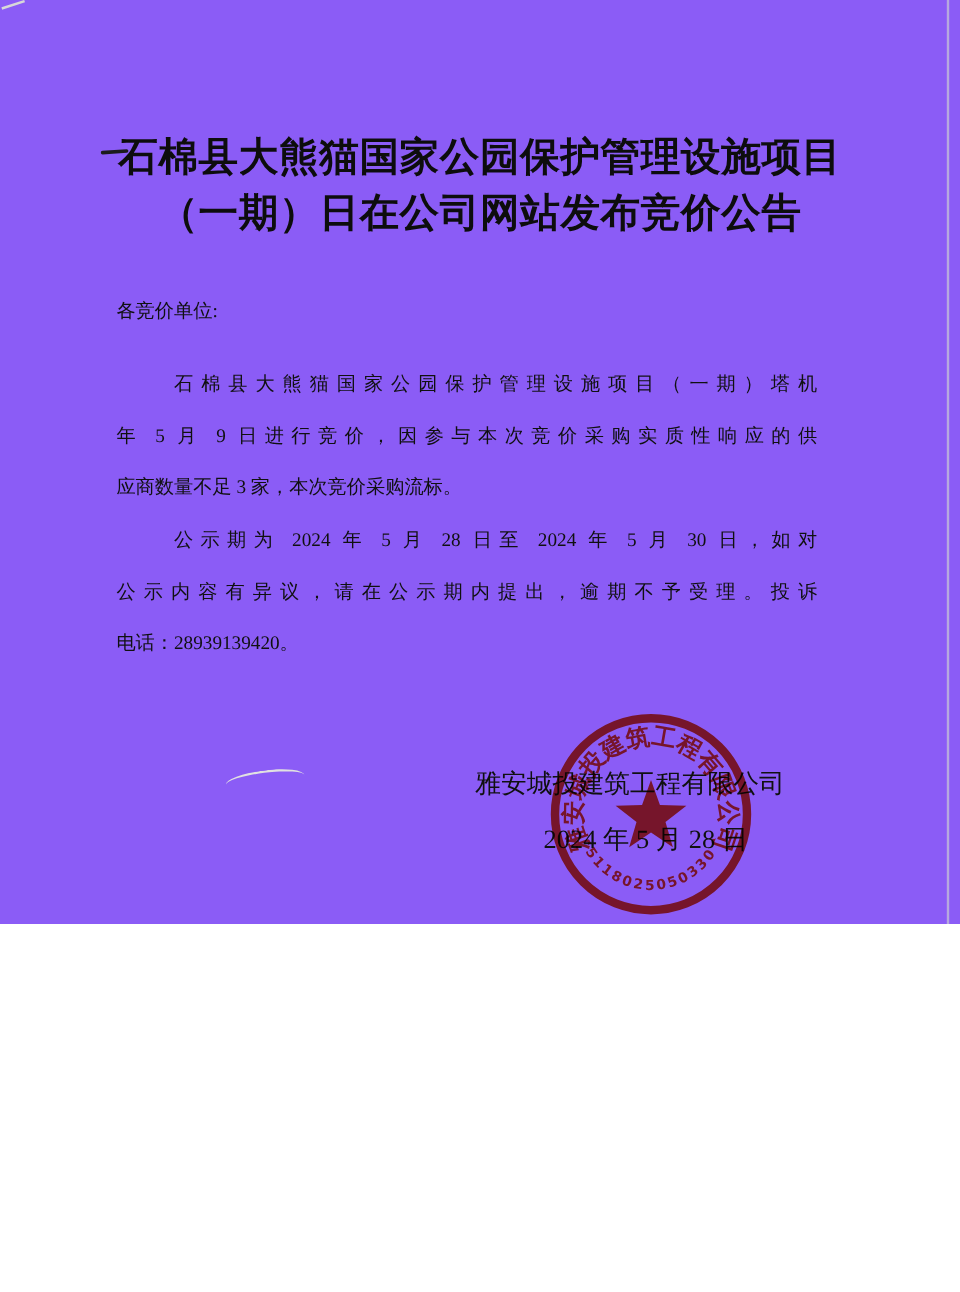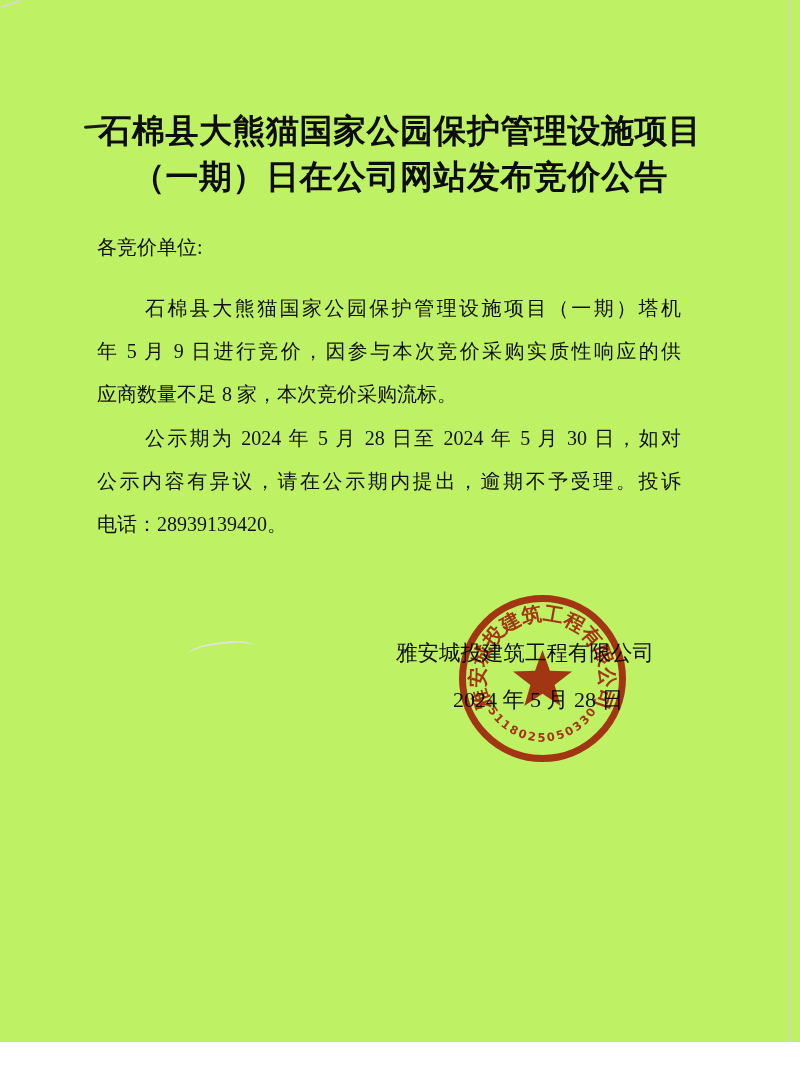--- a/index.html
+++ b/index.html
@@ -3,22 +3,22 @@
 <meta charset="utf-8">
 <style>
   html, body {
     margin: 0;
     padding: 0;
     background: #ffffff;
   }
   .page {
     position: relative;
     width: 800px;
-    height: 1042px;
-    background: #bef264;
+    height: 770px;
+    background: #8b5cf6;
     overflow: hidden;
     font-family: "Liberation Serif", "DejaVu Serif", serif;
     color: #111111;
   }
 
   
   .title-block {
     position: absolute;
     top: 108px;
     left: 0;
@@ -28,24 +28,24 @@
     font-weight: 700;
     font-size: 33px;
     line-height: 46px;
     letter-spacing: 0.5px;
     color: #0d0d0d;
   }
 
   
   .body-block {
     position: absolute;
-    top: 226px;
+    top: 238px;
     left: 97px;
     width: 584px;
-    font-size: 20px;
+    font-size: 16px;
     line-height: 43px;
     color: #101010;
   }
   .line {
     white-space: nowrap;
   }
   .line.just {
     white-space: normal;
     text-align: justify;
     text-align-last: justify;
@@ -155,21 +155,21 @@
     <div>石棉县大熊猫国家公园保护管理设施项目</div>
     <div>（一期）日在公司网站发布竞价公告</div>
   </div>
 
   <div class="body-block">
     <div class="line">各竞价单位:</div>
 
     <div class="para1">
       <div class="line just indent">石棉县大熊猫国家公园保护管理设施项目（一期）塔机</div>
       <div class="line just">年 5 月 9 日进行竞价，因参与本次竞价采购实质性响应的供</div>
-      <div class="line">应商数量不足 8 家，本次竞价采购流标。</div>
+      <div class="line">应商数量不足 3 家，本次竞价采购流标。</div>
     </div>
 
     <div class="para2">
       <div class="line just indent">公示期为 2024 年 5 月 28 日至 2024 年 5 月 30 日，如对</div>
       <div class="line just">公示内容有异议，请在公示期内提出，逾期不予受理。投诉</div>
       <div class="line">电话：28939139420。</div>
     </div>
   </div>
 
   <div class="sig-company">雅安城投建筑工程有限公司</div>

